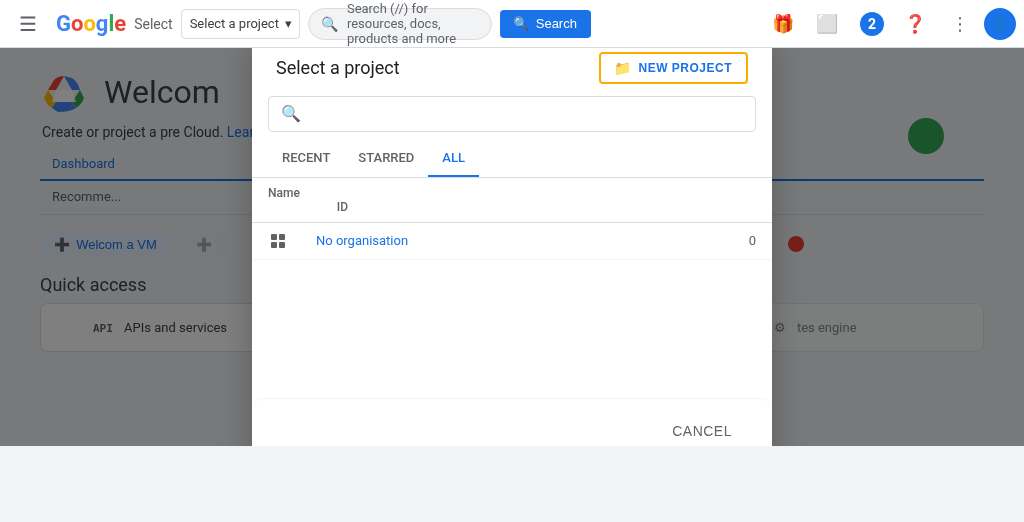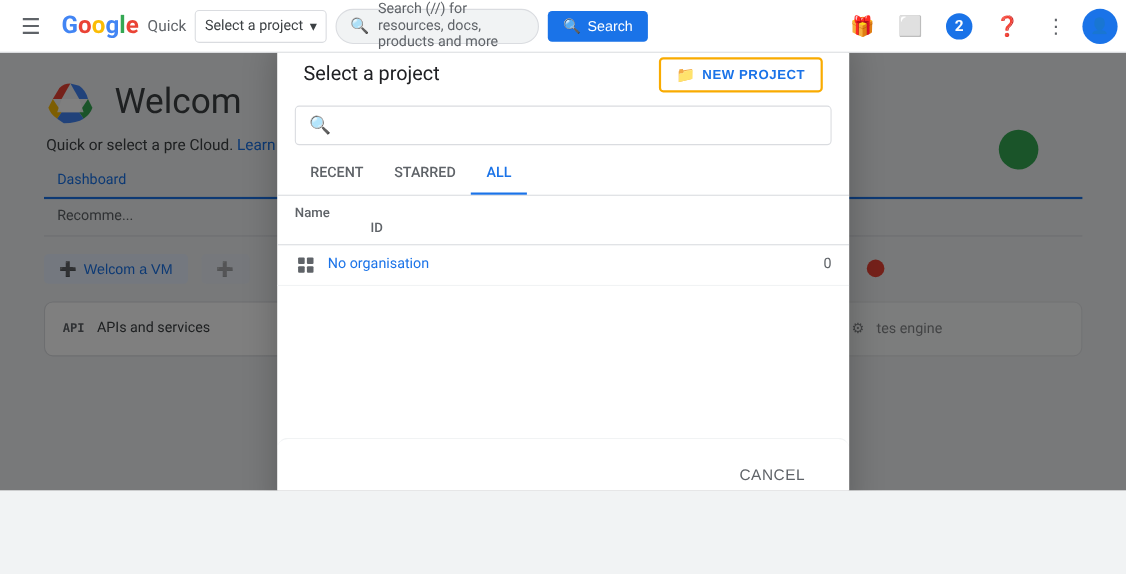--- a/index.html
+++ b/index.html
@@ -78,21 +78,21 @@
     .dialog-search input {
       border: none; outline: none; font-size: 14px; color: #3c4043;
       width: 100%; background: transparent;
     }
     .dialog-tabs { display: flex; padding: 0 16px; border-bottom: 1px solid #dadce0; }
     .dtab { padding: 10px 14px; font-size: 13px; color: #5f6368; cursor: pointer; border-bottom: 2px solid transparent; font-weight: 500; }
     .dtab.active { color: #1a73e8; border-bottom-color: #1a73e8; }
     .dialog-table-header { display: flex; padding: 8px 16px; border-bottom: 1px solid #dadce0; flex-direction: column; }
     .col-name { flex: 1; font-size: 12px; color: #5f6368; font-weight: 500; }
     .col-id { width: 80px; font-size: 12px; color: #5f6368; font-weight: 500; text-align: right; }
-    .table-row { display: flex; align-items: center; padding: 8px 16px; border-bottom: 1px solid #f1f3f4; }
+    .table-row { display: flex; align-items: center; padding: 8px 16px; border-bottom: 1px solid #f1f3f4; gap: 18px; }
     .row-icon { width: 20px; height: 20px; margin-right: 10px; display: flex; align-items: center; justify-content: center; }
     .row-name { flex: 1; font-size: 13px; color: #1a73e8; cursor: pointer; }
     .row-id { width: 80px; font-size: 13px; color: #5f6368; text-align: right; }
     .dialog-body { min-height: 220px; }
     .dialog-footer { display: flex; justify-content: flex-end; padding: 16px 24px; border-top: 1px solid #f1f3f4; border-radius: 10px; }
     .cancel-btn { background: transparent; border: none; color: #5f6368; font-size: 14px; font-weight: 500; cursor: pointer; padding: 8px 16px; border-radius: 4px; letter-spacing: 0.5px; }
 
     
     .g-blue { color: #4285f4; }
     .g-red { color: #ea4335; }
@@ -103,21 +103,21 @@
 <body>
 
 <div class="topbar">
   <div class="topbar-hamburger">
     <span>☰</span>
   </div>
   <div class="topbar-logo">
     <span style="font-size:22px; font-weight:700;text-align:right;">
       <span class="g-blue">G</span><span class="g-red">o</span><span class="g-yellow">o</span><span class="g-blue">g</span><span class="g-green">l</span><span class="g-red">e</span>
     </span>
-    <span style="font-size:14px;color:#5f6368;margin-left:4px;">Quick</span>
+    <span style="font-size:14px;color:#5f6368;margin-left:4px;">Select</span>
   </div>
   <div class="project-selector">
     <span>Select a project</span>
     <span>▾</span>
   </div>
   <div class="topbar-search">
     <span style="color:#5f6368;">🔍</span>
     <span style="font-size:13px;color:#5f6368;">Search (//) for resources, docs, products and more</span>
   </div>
   <button class="search-btn">
@@ -157,41 +157,42 @@
           <path d="M8 22 L16 22 L24 8 Q18 8 14 12 Z" fill="#ea4335"></path>
           <path d="M8 22 L4 30 Q6 36 12 40 L16 34 Z" fill="#fbbc05"></path>
           <path d="M40 22 L44 30 Q42 36 36 40 L32 34 Z" fill="#34a853"></path>
           <path d="M12 40 L16 34 L32 34 L36 40 Q30 44 18 44 Z" fill="#4285f4"></path>
           <path d="M16 22 L32 22 L36 34 L12 34 Z" fill="#fff" opacity="0.9"></path>
         </svg>
       </div>
       <span class="welcome-text" style="font-size:32px;color:#3c4043;font-weight:400;">Welcom</span>
     </div>
     <div style="font-size:14px;color:#3c4043;padding-left:2px;">
-      <span>Quick or select a pre</span>
+      <span>Create or project a pre</span>
       <a class="link"></a>
       <span>Cloud.</span>
       <a class="link">Learn more a</a>
     </div>
     <div class="tabs-row" style="margin-top:8px;flex-direction:column;">
       <div class="tab active">Dashboard</div>
       <div class="tab">Recomme...</div>
     </div>
     <div class="action-btns">
       <button class="action-btn">
         <span>➕</span>
         <span>Welcom a VM</span>
       </button>
       <button class="action-btn" style="opacity:0.5;">
         <span>➕</span>
       </button>
     </div>
+    <div class="section-title">Quick access</div>
     <div class="quick-cards">
       <div class="card">
-        <span style="font-family:monospace;font-size:11px;font-weight:bold;color:#5f6368;">API</span>
+        <span style="font-family:monospace;font-size:11px;font-weight:bold;color:#5f6368;margin-left:36px;">API</span>
         <span style="margin-left:8px;font-size:13px;">APIs and services</span>
       </div>
       <div class="card">
         <span>≡</span>
         <span style="margin-left:8px;font-size:13px;">Cloud Storage</span>
       </div>
       <div class="card" style="opacity:0.6;">
         <span>⚙</span>
         <span style="margin-left:8px;font-size:13px;">e Engine</span>
       </div>

